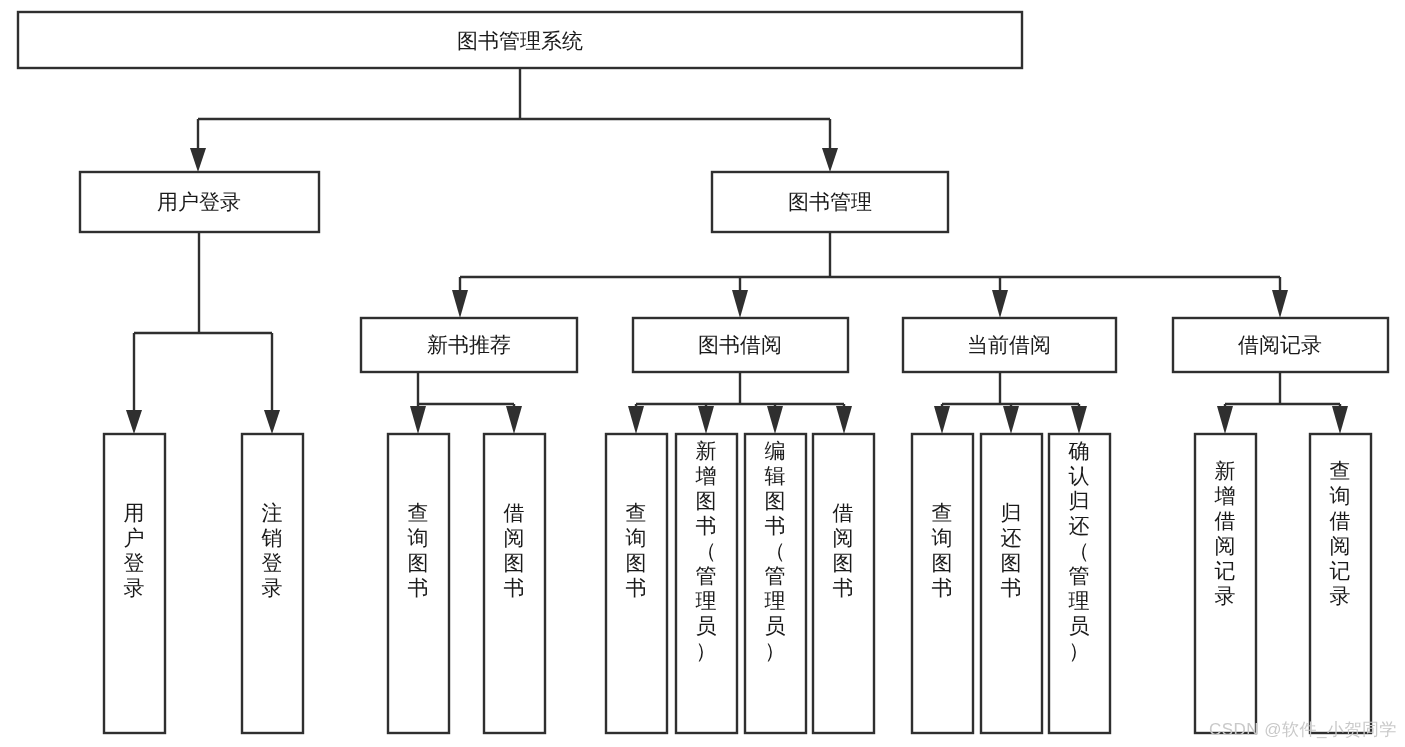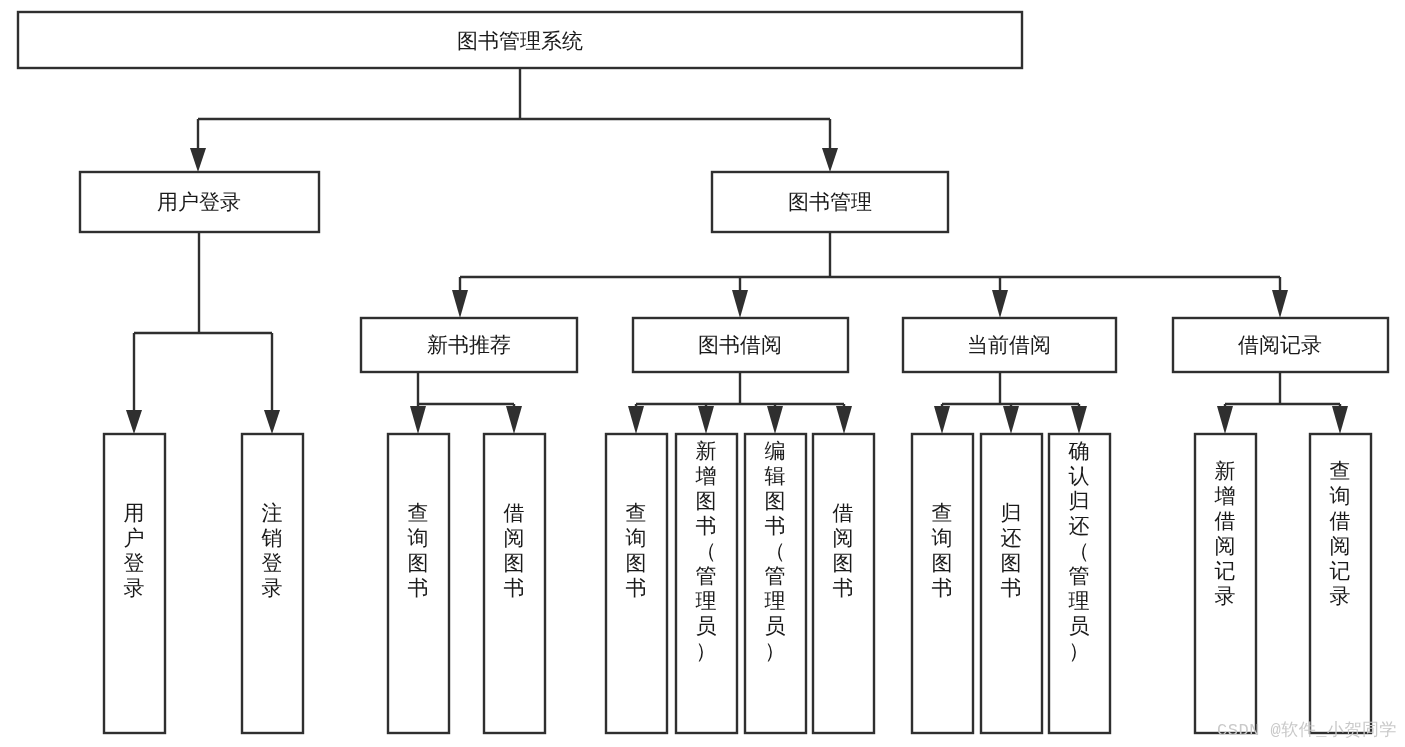--- a/index.html
+++ b/index.html
@@ -51,21 +51,21 @@
     font-family: "Liberation Sans", "DejaVu Sans", sans-serif;
     font-size: 21px;
     text-anchor: middle;
   }
   .watermark {
     position: absolute;
     right: 8px;
     bottom: 6px;
     color: #c9c9c9;
     font-size: 17px;
-    font-family: Liberation Mono, monospace;
+    font-family: Liberation Sans, sans-serif;
     letter-spacing: 0.5px;
     white-space: nowrap;
     user-select: none;
   }
 </style>
 </head>
 <body>
 
 <div id="diagram-root">
 

